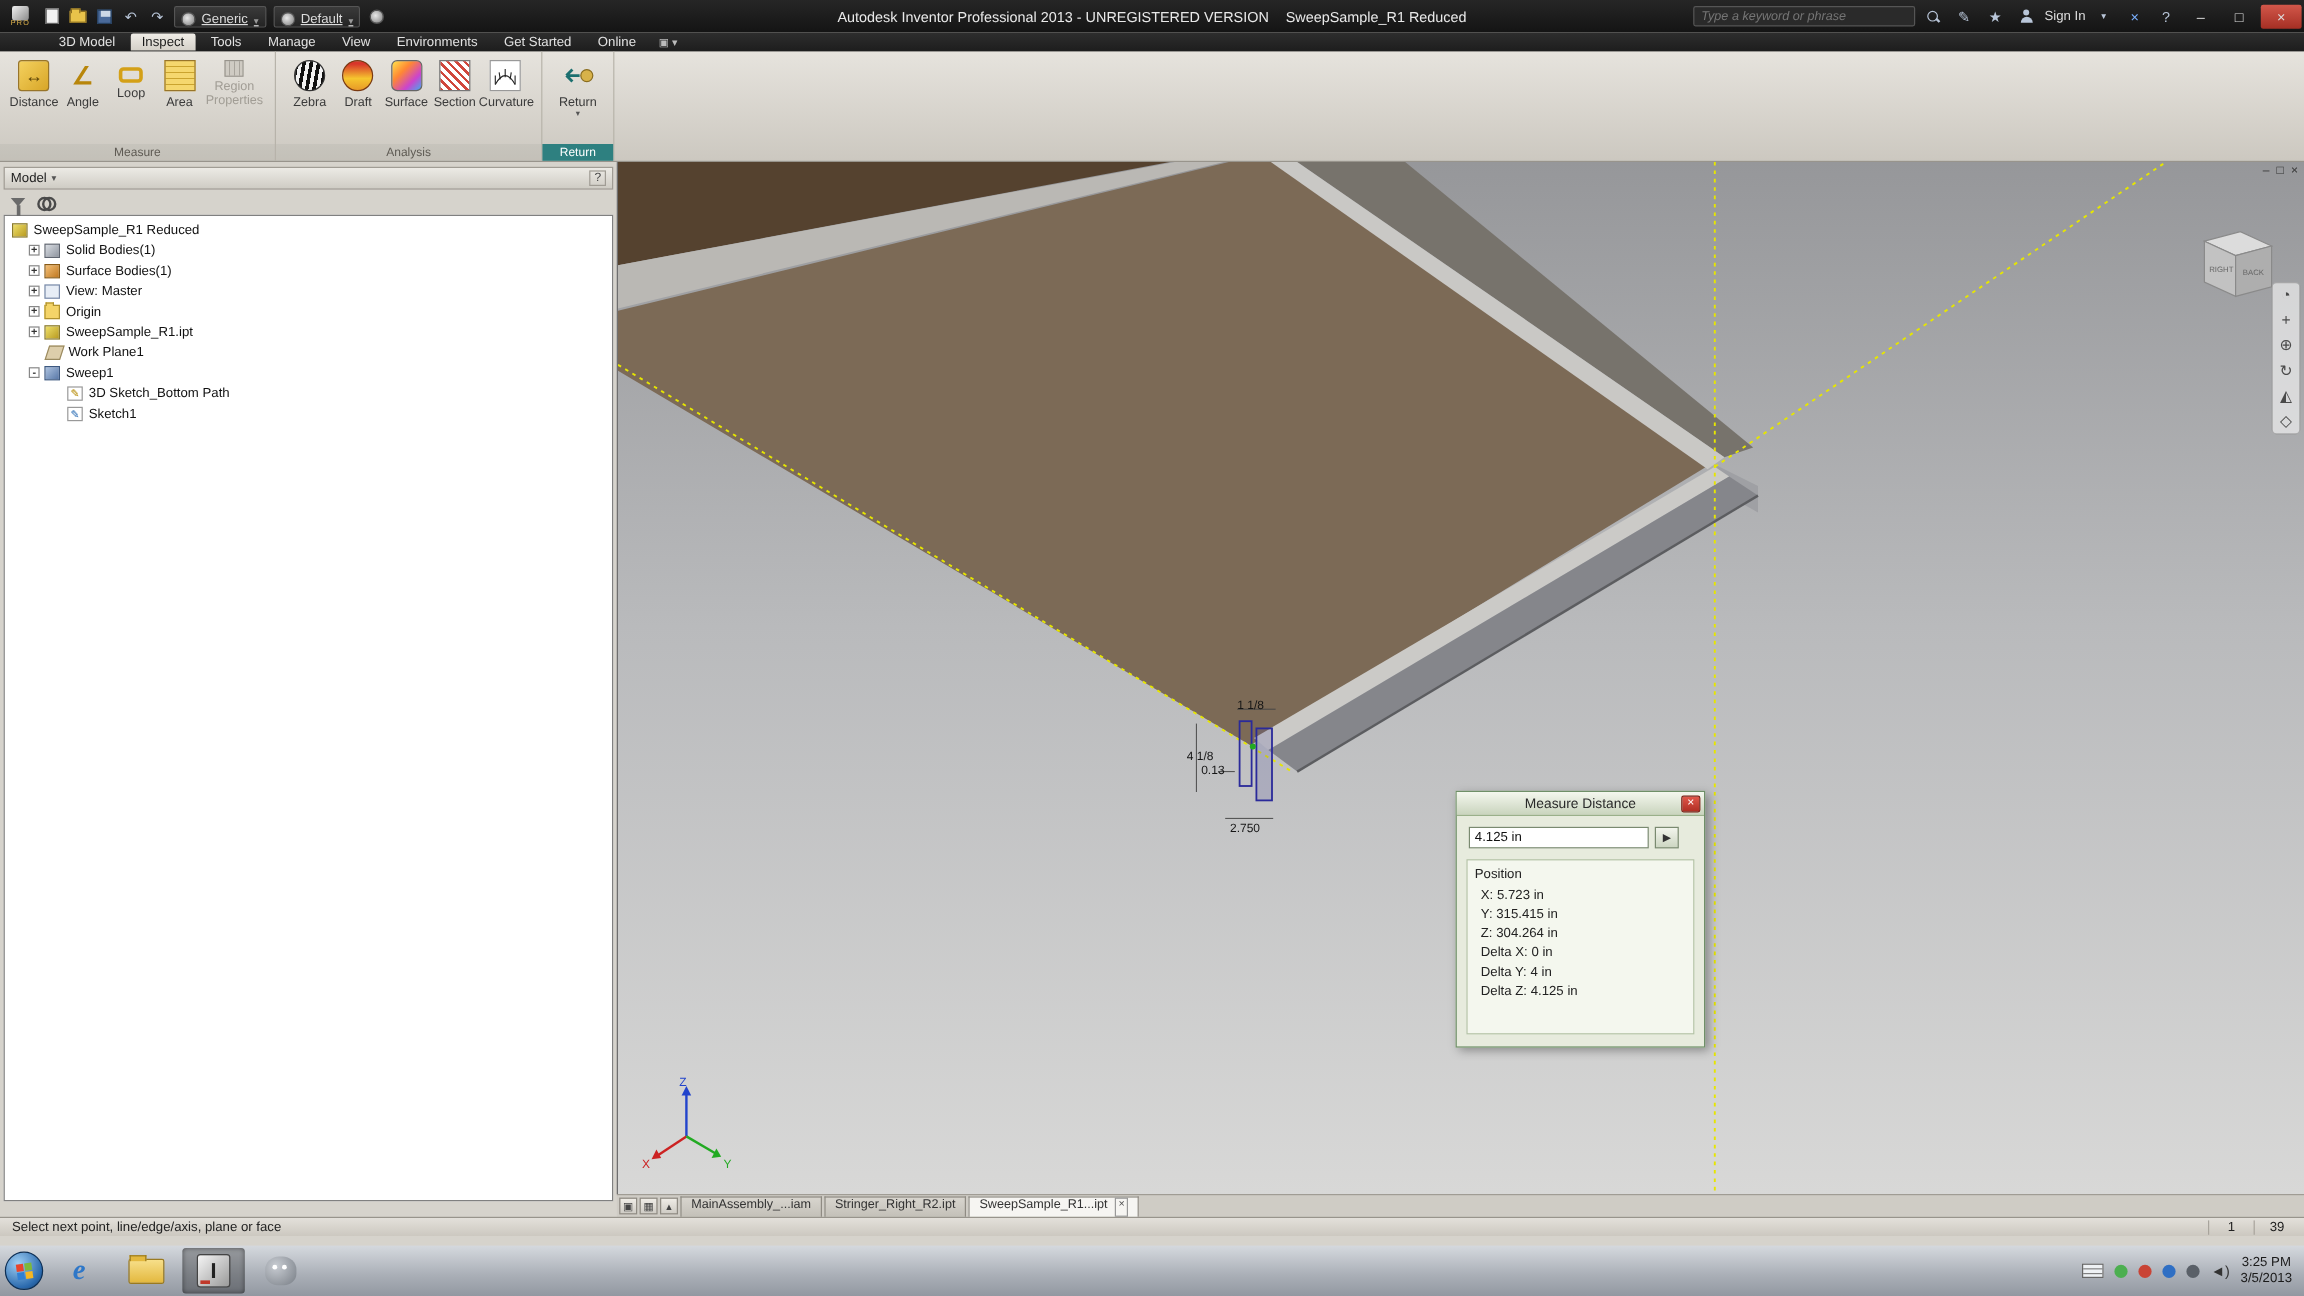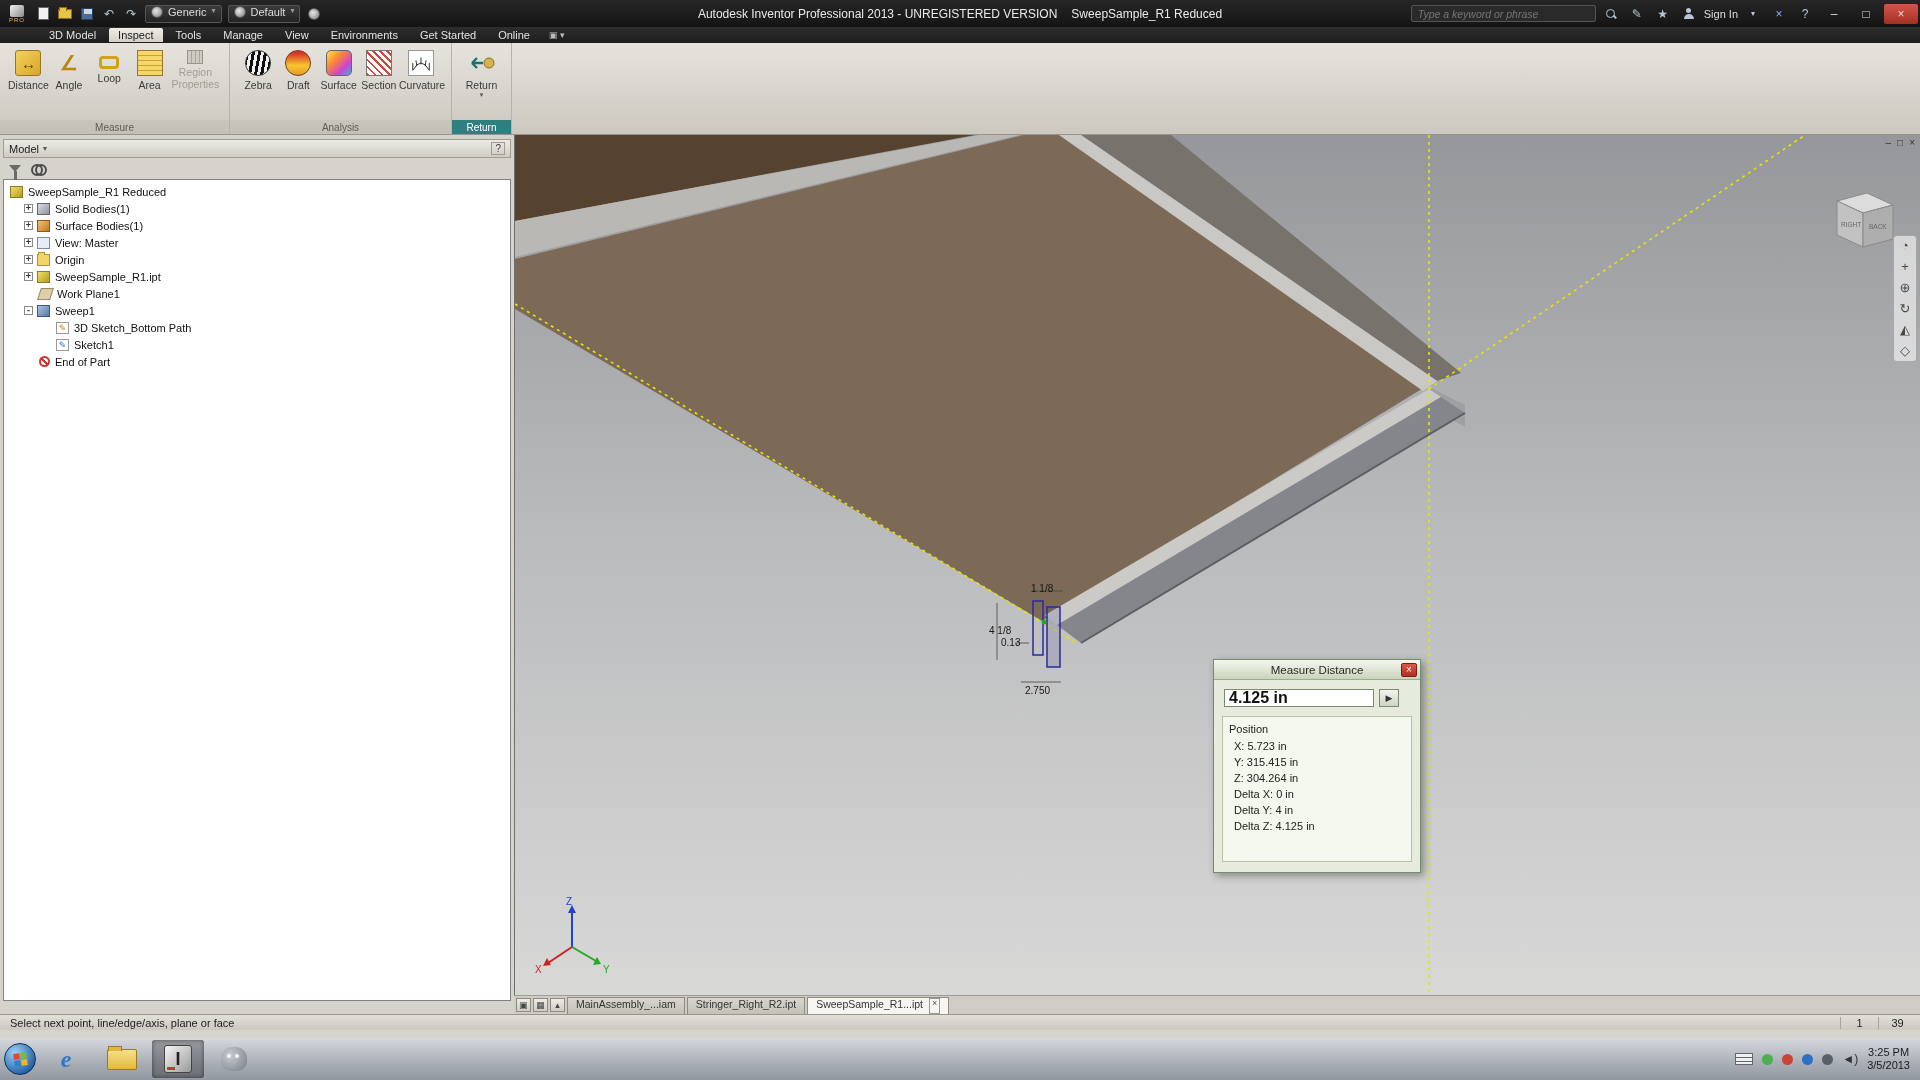--- a/index.html
+++ b/index.html
@@ -14,21 +14,21 @@
   .logo .pro { font-size:6px; color:#e3b64c; letter-spacing:1px; }
   .qico { width:20px; height:18px; display:flex; align-items:center; justify-content:center;
     color:#b9c6d9; font-size:12px; margin:0 1px; border-radius:2px; }
   .chip-page { width:11px; height:13px; background:#f2f2f2; border:1px solid #666; }
   .chip-folder { width:14px; height:10px; background:#e8c34a; border:1px solid #8a6d20; position:relative; }
   .chip-folder:before { content:""; position:absolute; left:0; top:-3px; width:6px; height:3px; background:#e8c34a; border:1px solid #8a6d20; border-bottom:none; }
   .chip-save { width:12px; height:12px; background:#4a6a9a; border:1px solid #26405f; position:relative; }
   .chip-save:before { content:""; position:absolute; left:2px; top:0; width:8px; height:5px; background:#cdd8e6; }
   .chip-sphere { width:12px; height:12px; border-radius:50%; background:radial-gradient(circle at 4px 4px,#e8e8e8,#7a7a7a); border:1px solid #555; }
   .qsel { height:18px; background:linear-gradient(#3a3a3a,#242424); border:1px solid #555; border-radius:2px;
-    display:flex; align-items:flex-start; padding:0 5px; margin:0 3px; color:#ddd; font-size:11px; gap:5px; }
+    display:flex; align-items:flex-end; padding:0 5px; margin:0 3px; color:#ddd; font-size:11px; gap:5px;text-decoration:underline; }
   .qsel .car { font-size:8px; color:#999; }
   #title-center { position:absolute; left:0; right:0; top:0; height:27px; display:flex; align-items:center; justify-content:center; gap:14px; pointer-events:none; }
   #title-center span { font-size:12px; color:#e9e9e9; }
   #tb-right { position:absolute; right:0; top:0; height:27px; display:flex; align-items:center; gap:4px; padding-right:2px; }
   #search-box { width:185px; height:17px; background:#2a2a2a; border:1px solid #555; color:#9a9a9a;
     font-style:italic; font-size:10.5px; padding:0 6px; border-radius:2px; }
   .mag { width:12px; height:12px; position:relative; }
   .mag:before { content:""; position:absolute; left:1px; top:1px; width:7px; height:7px; border:1.5px solid #b9c6d9; border-radius:50%; }
   .mag:after { content:""; position:absolute; left:8px; top:8px; width:4px; height:1.5px; background:#b9c6d9; transform:rotate(45deg); }
   .person { width:12px; height:12px; position:relative; }
@@ -105,21 +105,21 @@
   #navbar span { color:#4a4a4a; font-size:13px; line-height:14px; }
 
   
   #dialog { position:absolute; left:1173px; top:659px; width:208px; height:214px;
     background:#e7ebdd; border:1px solid #6f8f68; box-shadow:3px 3px 8px rgba(0,0,0,0.35);margin-left:40px; }
   #dialog-title { height:20px; background:linear-gradient(#f4f7ee,#c9d4bd); border-bottom:1px solid #9ab08a;
     display:flex; align-items:center; justify-content:center; font-size:11.5px; color:#2a2a2a; position:relative; }
   #dialog-close { position:absolute; right:3px; top:3px; width:16px; height:14px; background:linear-gradient(#e0574a,#b02f24);
     border:1px solid #7d1d15; color:#fff; font-size:10px; line-height:12px; text-align:center; border-radius:2px; }
   #dialog-combo { position:absolute; left:10px; top:29px; width:150px; height:18px; background:#fff;
-    border:1px solid #7a8a70; font-size:16px; color:#111; padding:0 4px; font-family:"Liberation Sans",sans-serif;font-weight:bold; }
+    border:1px solid #7a8a70; font-size:11px; color:#111; padding:0 4px; font-family:"Liberation Sans",sans-serif; }
   #dialog-arrow { position:absolute; left:165px; top:29px; width:20px; height:18px; background:linear-gradient(#f2f4ec,#cdd6c2);
     border:1px solid #7a8a70; font-size:9px; color:#333; text-align:center; line-height:16px; }
   #dialog-body { position:absolute; left:8px; top:56px; right:8px; bottom:10px; background:#f4f7ee; border:1px solid #b4c2a6; padding:4px 6px; }
   #dialog-body .row { font-size:11px; color:#222; line-height:16px; }
   #dialog-body .head { line-height:17px; }
 
   
   #doctabs { position:absolute; left:514px; top:995px; width:1406px; height:19px; background:#cfccc5;
     border-top:1px solid #a09c94; display:flex; align-items:flex-end; gap:2px; padding-left:2px; }
   .minibtn { width:15px; height:14px; border:1px solid #8f8b83; background:linear-gradient(#efece6,#cfccc5);
@@ -351,25 +351,20 @@
       <span>Sweep1</span>
     </div>
     <div class="trow lv2">
       <span class="ti ti-sk3d">✎</span>
       <span>3D Sketch_Bottom Path</span>
     </div>
     <div class="trow lv2">
       <span class="ti ti-sk">✎</span>
       <span>Sketch1</span>
     </div>
-    <div class="trow lv1">
-      <span class="spc"></span>
-      <span class="ti ti-end"></span>
-      <span>End of Part</span>
-    </div>
   </div>
 </div>
 
 <div id="viewport">
   <svg width="1406" height="860" viewBox="0 0 1406 860">
     <defs>
       <linearGradient id="bgGrad" x1="0" y1="0" x2="0" y2="1">
         <stop offset="0" stop-color="#96979a"></stop>
           <stop offset="0.45" stop-color="#b9babc"></stop>
           <stop offset="1" stop-color="#d8d8d7"></stop>

